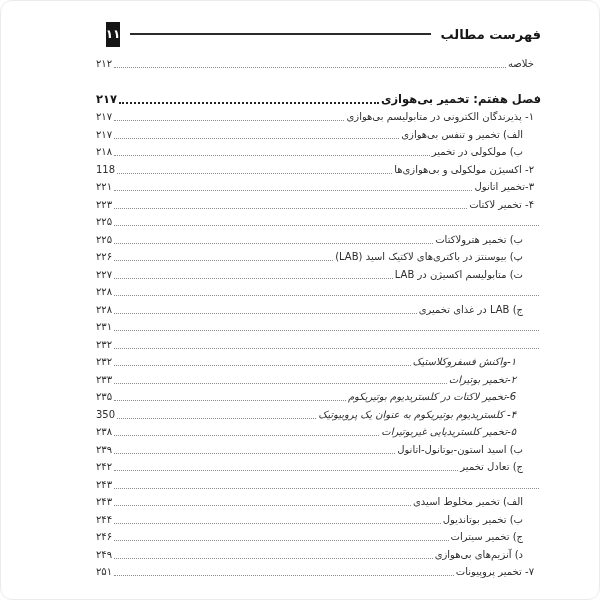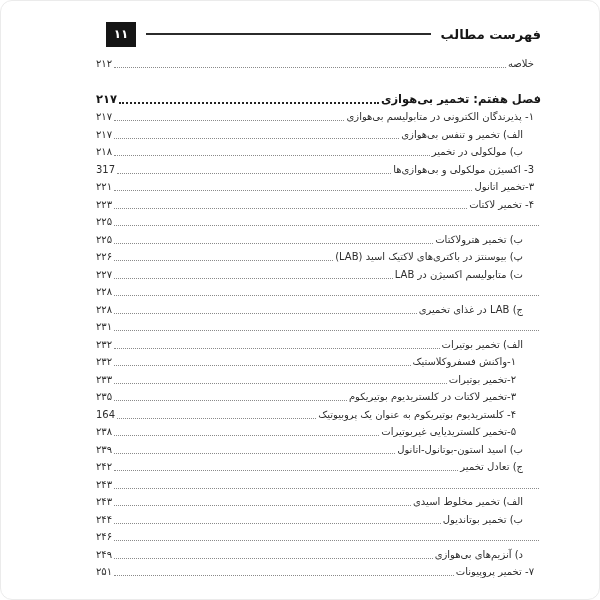--- a/index.html
+++ b/index.html
@@ -22,42 +22,42 @@
   .header{
     display:flex; direction:rtl; align-items:center; height:26px;
   }
   .header-title{
     font-size:13px; font-weight:bold; color:var(--chapter); white-space:nowrap;
   }
   .header-rule{
     flex:1; height:0; border-top:2.2px solid var(--rule); margin:0 10px;
   }
   .page-badge{
-    width:30px; height:25px; background:var(--badge-bg); color:var(--badge-text);
+    width:14px; height:25px; background:var(--badge-bg); color:var(--badge-text);
     font-size:12px; font-weight:bold;
     display:flex; align-items:center; justify-content:center;
     margin-left:10px; flex:0 0 auto;
   }
   
   .toc{ margin-top:8px; }
   .toc-row{
     display:flex; direction:rtl; align-items:baseline;
     height:17.5px; line-height:17.5px; font-size:10px;
   }
   .toc-label{ white-space:nowrap; }
   .toc-dots{
     flex:1; height:0; align-self:flex-end;
     border-bottom:1.5px dotted var(--leader);
     margin:0 2px 4.5px 2px; min-width:6px;
   }
   .toc-page{ white-space:nowrap; direction:rtl; }
   
   .level-num    .toc-label{ padding-right:7px;text-align:center; }
   .level-letter .toc-label{ padding-right:18px; }
-  .level-subnum .toc-label{ padding-right:25px; }
+  .level-subnum .toc-label{ padding-right:25px;font-style:italic; }
   .level-chapter{
     font-weight:bold; font-size:11.5px; color:var(--chapter);
   }
   .level-chapter .toc-dots{ border-bottom:2px dotted #222222; margin-bottom:4px; }
   .space-before{ margin-top:18px; }
 </style>
 </head>
 <body>
 
 <div class="page">
@@ -88,23 +88,23 @@
       <span class="toc-label">الف) تخمیر و تنفس بی‌هوازی</span>
       <span class="toc-dots"></span>
       <span class="toc-page">۲۱۷</span>
     </div>
       <div class="toc-row level-letter">
       <span class="toc-label">ب) مولکولی در تخمیر</span>
       <span class="toc-dots"></span>
       <span class="toc-page">۲۱۸</span>
     </div>
       <div class="toc-row level-num">
-      <span class="toc-label">3- اکسیژن مولکولی و بی‌هوازی‌ها</span>
-      <span class="toc-dots"></span>
-      <span class="toc-page">317</span>
+      <span class="toc-label">۲- اکسیژن مولکولی و بی‌هوازی‌ها</span>
+      <span class="toc-dots"></span>
+      <span class="toc-page">118</span>
     </div>
       <div class="toc-row level-num">
       <span class="toc-label">۳-تخمیر اتانول</span>
       <span class="toc-dots"></span>
       <span class="toc-page">۲۲۱</span>
     </div>
       <div class="toc-row level-num">
       <span class="toc-label">۴- تخمیر لاکتات</span>
       <span class="toc-dots"></span>
       <span class="toc-page">۲۲۳</span>
@@ -135,43 +135,42 @@
       <div class="toc-row level-letter">
       <span class="toc-label">ج) LAB در غذای تخمیری</span>
       <span class="toc-dots"></span>
       <span class="toc-page">۲۲۸</span>
     </div>
       <div class="toc-row level-num">
       <span class="toc-dots"></span>
       <span class="toc-page">۲۳۱</span>
     </div>
       <div class="toc-row level-letter">
-      <span class="toc-label">الف) تخمیر بوتیرات</span>
       <span class="toc-dots"></span>
       <span class="toc-page">۲۳۲</span>
     </div>
       <div class="toc-row level-subnum">
       <span class="toc-label">۱-واکنش فسفروکلاستیک</span>
       <span class="toc-dots"></span>
       <span class="toc-page">۲۳۲</span>
     </div>
       <div class="toc-row level-subnum">
       <span class="toc-label">۲-تخمیر بوتیرات</span>
       <span class="toc-dots"></span>
       <span class="toc-page">۲۳۳</span>
     </div>
       <div class="toc-row level-subnum">
-      <span class="toc-label">۳-تخمیر لاکتات در کلستریدیوم بوتیریکوم</span>
+      <span class="toc-label">6-تخمیر لاکتات در کلستریدیوم بوتیریکوم</span>
       <span class="toc-dots"></span>
       <span class="toc-page">۲۳۵</span>
     </div>
       <div class="toc-row level-subnum">
       <span class="toc-label">۴- کلستریدیوم بوتیریکوم به عنوان یک پروبیوتیک</span>
       <span class="toc-dots"></span>
-      <span class="toc-page">164</span>
+      <span class="toc-page">350</span>
     </div>
       <div class="toc-row level-subnum">
       <span class="toc-label">۵-تخمیر کلستریدیایی غیربوتیرات</span>
       <span class="toc-dots"></span>
       <span class="toc-page">۲۳۸</span>
     </div>
       <div class="toc-row level-letter">
       <span class="toc-label">ب) اسید استون-بوتانول-اتانول</span>
       <span class="toc-dots"></span>
       <span class="toc-page">۲۳۹</span>
@@ -189,20 +188,21 @@
       <span class="toc-label">الف) تخمیر مخلوط اسیدی</span>
       <span class="toc-dots"></span>
       <span class="toc-page">۲۴۳</span>
     </div>
       <div class="toc-row level-letter">
       <span class="toc-label">ب) تخمیر بوتاندیول</span>
       <span class="toc-dots"></span>
       <span class="toc-page">۲۴۴</span>
     </div>
       <div class="toc-row level-letter">
+      <span class="toc-label">ج) تخمیر سیترات</span>
       <span class="toc-dots"></span>
       <span class="toc-page">۲۴۶</span>
     </div>
       <div class="toc-row level-letter">
       <span class="toc-label">د) آنزیم‌های بی‌هوازی</span>
       <span class="toc-dots"></span>
       <span class="toc-page">۲۴۹</span>
     </div>
       <div class="toc-row level-num">
       <span class="toc-label">۷- تخمیر پروپیونات</span>

